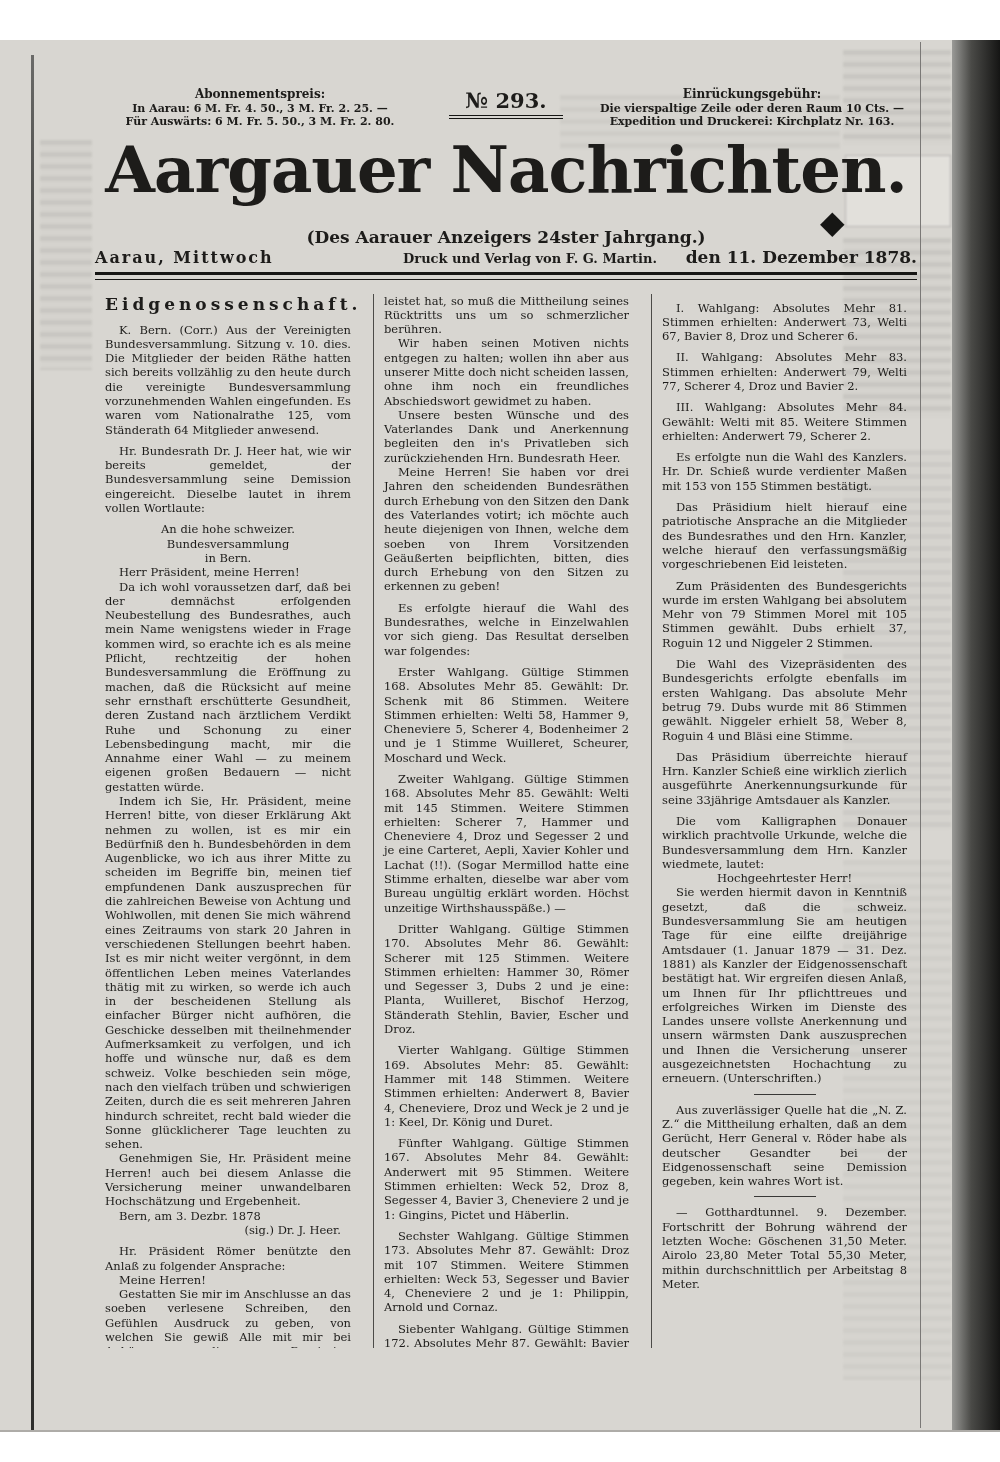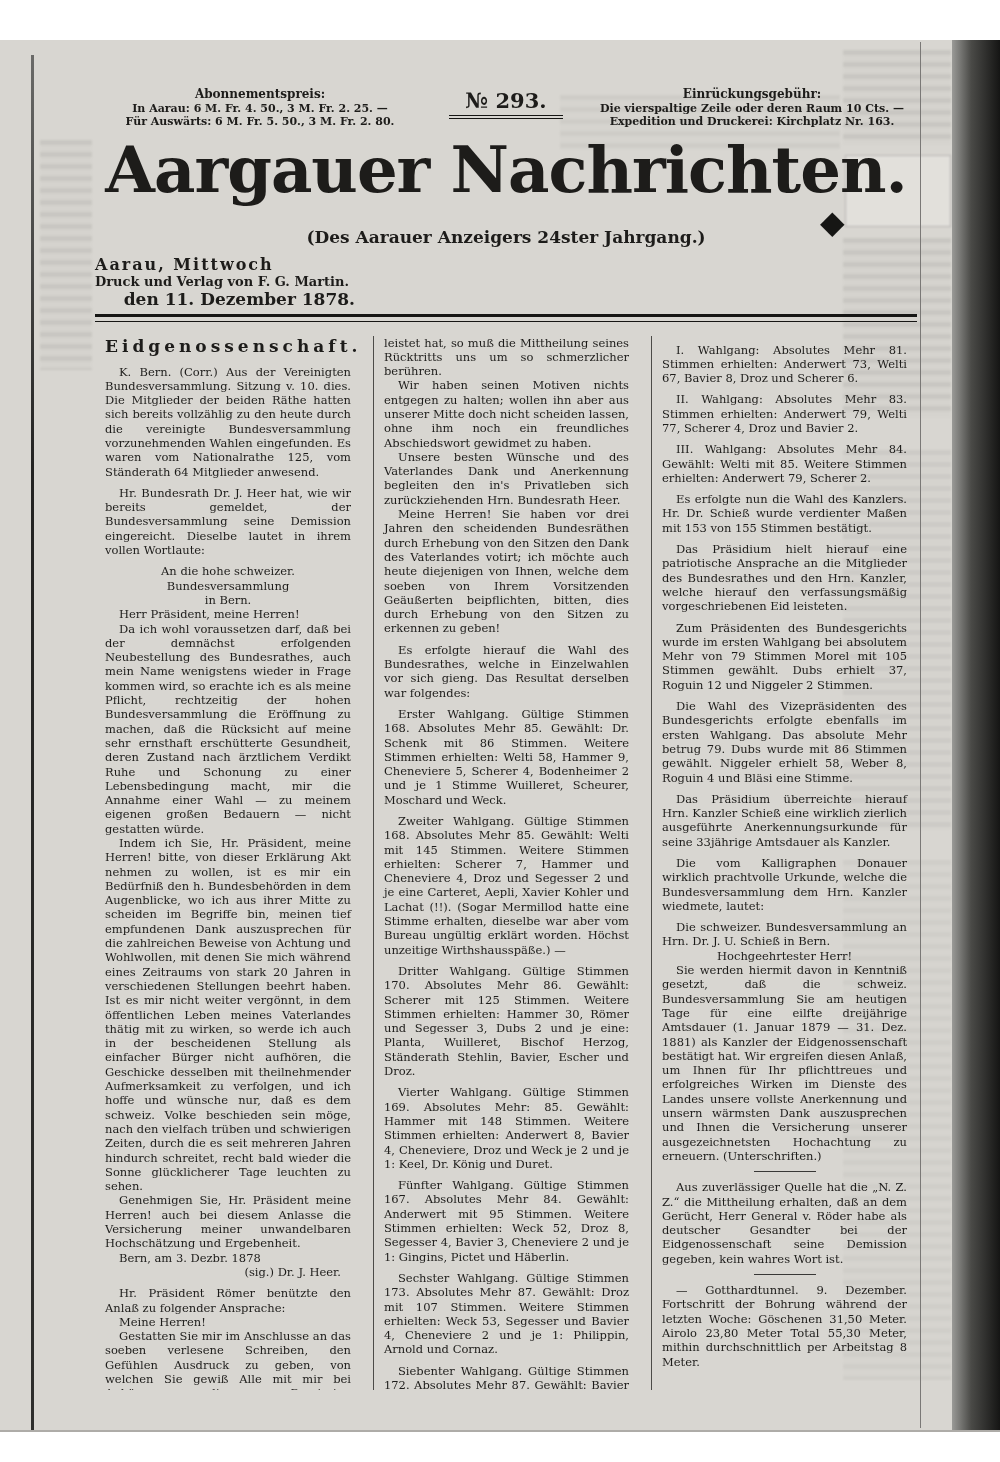--- a/index.html
+++ b/index.html
@@ -20,21 +20,21 @@
   .content{position:absolute;left:95px;top:88px;width:822px;}
 
   .head-row{display:flex;justify-content:space-between;align-items:flex-start;}
   .notice{width:330px;font-size:11px;line-height:13.5px;text-align:center;font-weight:bold;}
   .notice .n-title{font-size:12px;}
   .issue{font-size:21px;font-weight:bold;border-bottom:4px double #161614;padding:0 16px 2px;}
 
   .masthead{margin-top:8px;text-align:center;font-size:64px;line-height:66px;font-weight:bold;
             letter-spacing:-1px;white-space:nowrap;}
   .subtitle{margin-top:24px;text-align:center;font-size:17px;font-weight:bold;}
-  .date-row{display:flex;justify-content:space-between;align-items:baseline;margin-top:8px;flex-direction:column;}
+  .date-row{display:flex;justify-content:space-between;align-items:baseline;margin-top:0;}
   .place{font-size:16px;font-weight:bold;letter-spacing:2px;width:260px;}
   .publisher{font-size:13px;font-weight:bold;text-align:right;flex:1;}
   .date{font-size:17px;font-weight:bold;width:260px;text-align:right;}
   .rule-double{margin-top:5px;height:4px;border-top:3px solid #161614;border-bottom:1px solid #161614;}
 
   .cols{display:flex;margin-top:14px;height:1054px;overflow:hidden;gap:12px;}
   .col{width:274px;box-sizing:border-box;padding:0 10px;overflow:hidden;}
   .col + .col{border-left:1px solid #4c4b48;}
   .section-title{margin:0 0 9px;text-align:center;font-size:17px;font-weight:bold;letter-spacing:4px;}
   .para{margin:0;font-size:11.5px;line-height:14.3px;text-align:justify;text-indent:14px;}
@@ -127,21 +127,20 @@
         <div>
             <p class="para gap">I. Wahlgang: Absolutes Mehr 81. Stimmen erhielten: Anderwert 73, Welti 67, Bavier 8, Droz und Scherer 6.</p>
             <p class="para gap">II. Wahlgang: Absolutes Mehr 83. Stimmen erhielten: Anderwert 79, Welti 77, Scherer 4, Droz und Bavier 2.</p>
             <p class="para gap">III. Wahlgang: Absolutes Mehr 84. Gewählt: Welti mit 85. Weitere Stimmen erhielten: Anderwert 79, Scherer 2.</p>
             <p class="para gap">Es erfolgte nun die Wahl des Kanzlers. Hr. Dr. Schieß wurde verdienter Maßen mit 153 von 155 Stimmen bestätigt.</p>
             <p class="para gap">Das Präsidium hielt hierauf eine patriotische Ansprache an die Mitglieder des Bundesrathes und den Hrn. Kanzler, welche hierauf den verfassungsmäßig vorgeschriebenen Eid leisteten.</p>
             <p class="para gap">Zum Präsidenten des Bundesgerichts wurde im ersten Wahlgang bei absolutem Mehr von 79 Stimmen Morel mit 105 Stimmen gewählt. Dubs erhielt 37, Roguin 12 und Niggeler 2 Stimmen.</p>
             <p class="para gap">Die Wahl des Vizepräsidenten des Bundesgerichts erfolgte ebenfalls im ersten Wahlgang. Das absolute Mehr betrug 79. Dubs wurde mit 86 Stimmen gewählt. Niggeler erhielt 58, Weber 8, Roguin 4 und Bläsi eine Stimme.</p>
             <p class="para gap">Das Präsidium überreichte hierauf Hrn. Kanzler Schieß eine wirklich zierlich ausgeführte Anerkennungsurkunde für seine 33jährige Amtsdauer als Kanzler.</p>
             <p class="para gap">Die vom Kalligraphen Donauer wirklich prachtvolle Urkunde, welche die Bundesversammlung dem Hrn. Kanzler wiedmete, lautet:</p>
-            <p class="para gap">Die schweizer. Bundesversammlung an Hrn. Dr. J. U. Schieß in Bern.</p>
             <p class="para center">Hochgeehrtester Herr!</p>
             <p class="para">Sie werden hiermit davon in Kenntniß gesetzt, daß die schweiz. Bundesversammlung Sie am heutigen Tage für eine eilfte dreijährige Amtsdauer (1. Januar 1879 — 31. Dez. 1881) als Kanzler der Eidgenossenschaft bestätigt hat. Wir ergreifen diesen Anlaß, um Ihnen für Ihr pflichttreues und erfolgreiches Wirken im Dienste des Landes unsere vollste Anerkennung und unsern wärmsten Dank auszusprechen und Ihnen die Versicherung unserer ausgezeichnetsten Hochachtung zu erneuern.  (Unterschriften.)</p>
             <div class="article-rule"></div>
             <p class="para">Aus zuverlässiger Quelle hat die „N. Z. Z.“ die Mittheilung erhalten, daß an dem Gerücht, Herr General v. Röder habe als deutscher Gesandter bei der Eidgenossenschaft seine Demission gegeben, kein wahres Wort ist.</p>
             <div class="article-rule"></div>
             <p class="para">— Gotthardtunnel. 9. Dezember. Fortschritt der Bohrung während der letzten Woche: Göschenen 31,50 Meter. Airolo 23,80 Meter  Total 55,30 Meter, mithin durchschnittlich per Arbeitstag 8 Meter.</p>
           </div>
       </div>
     </div>
 

